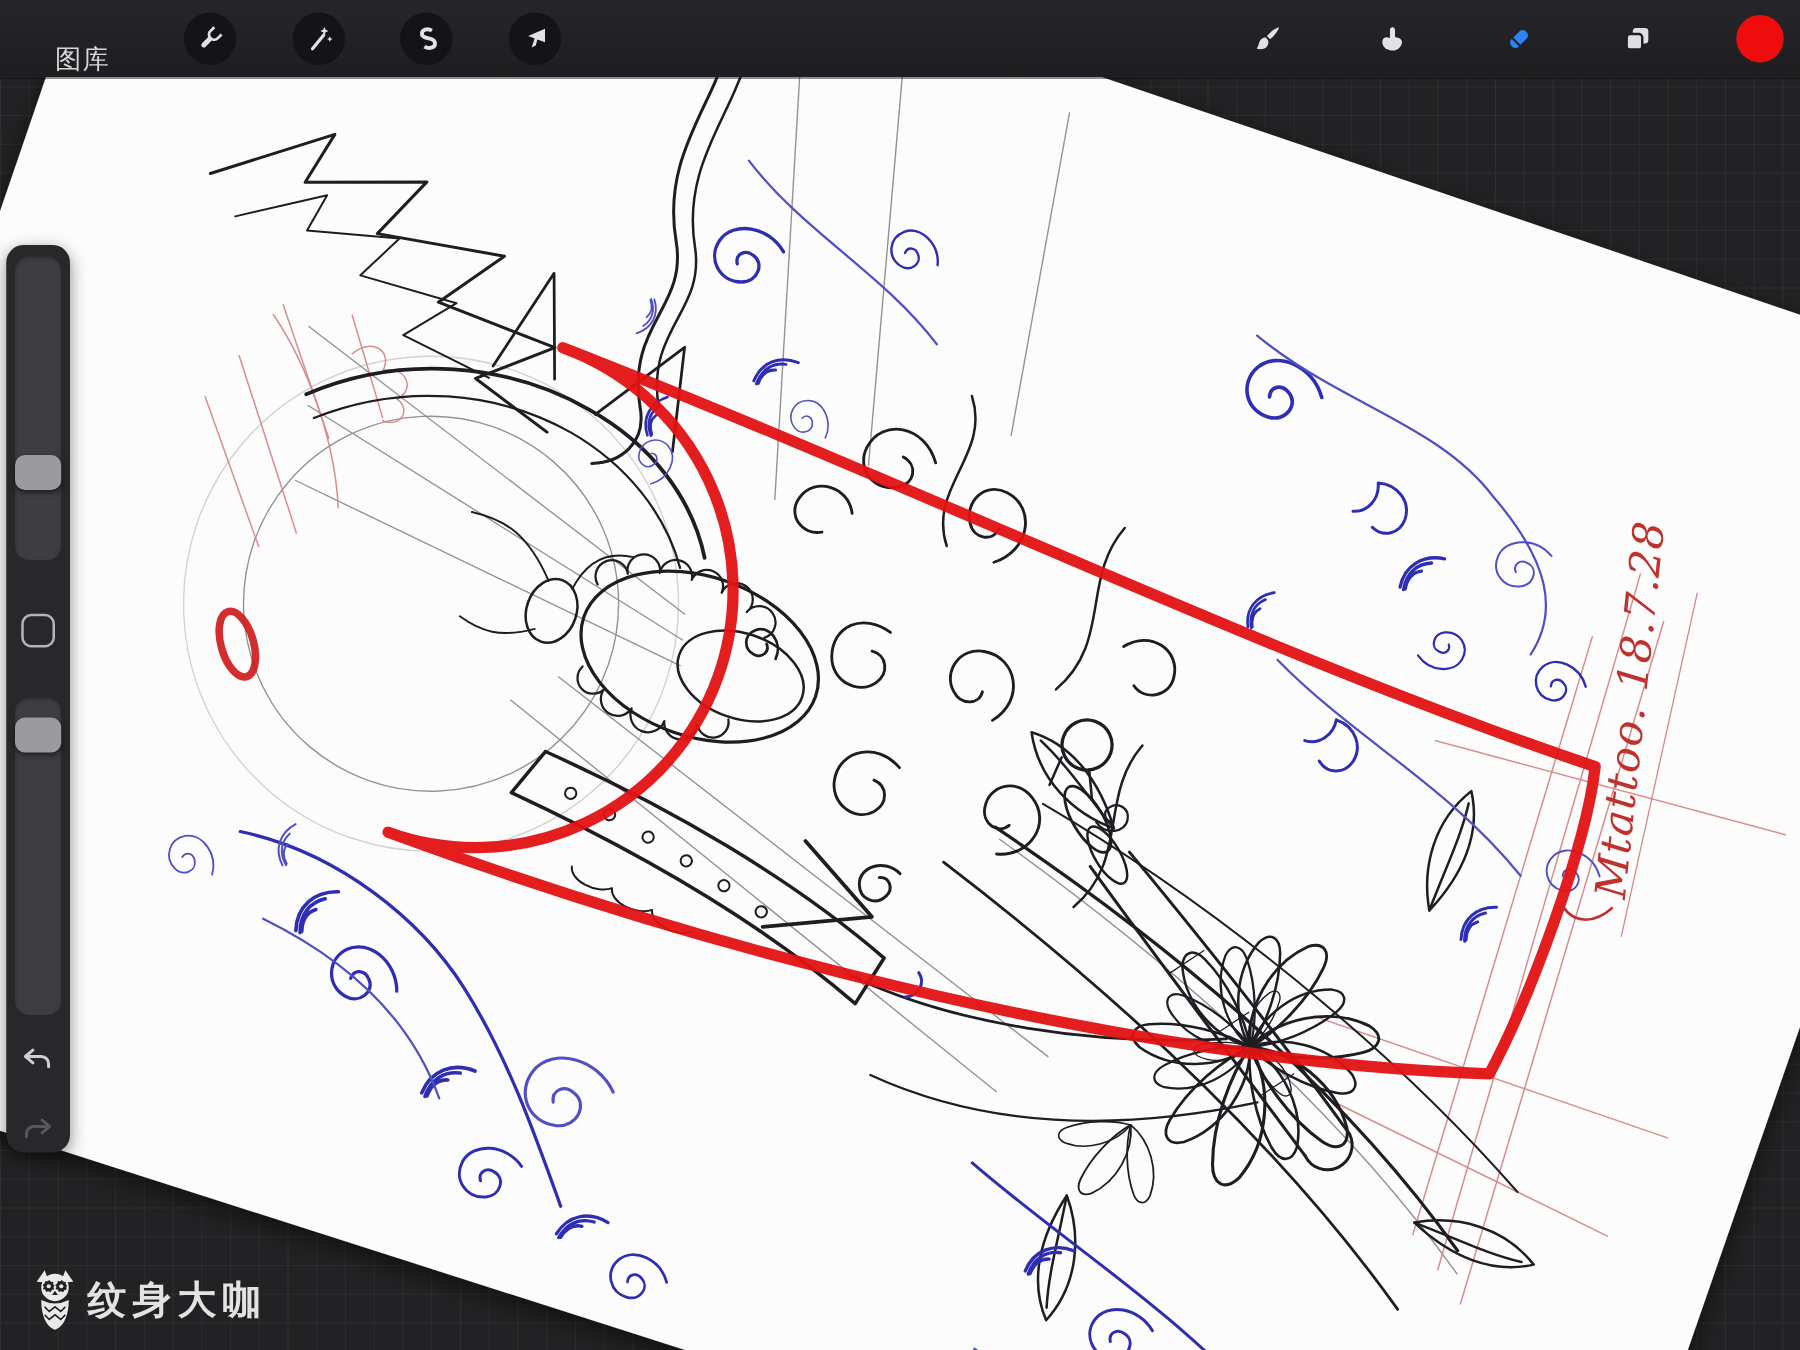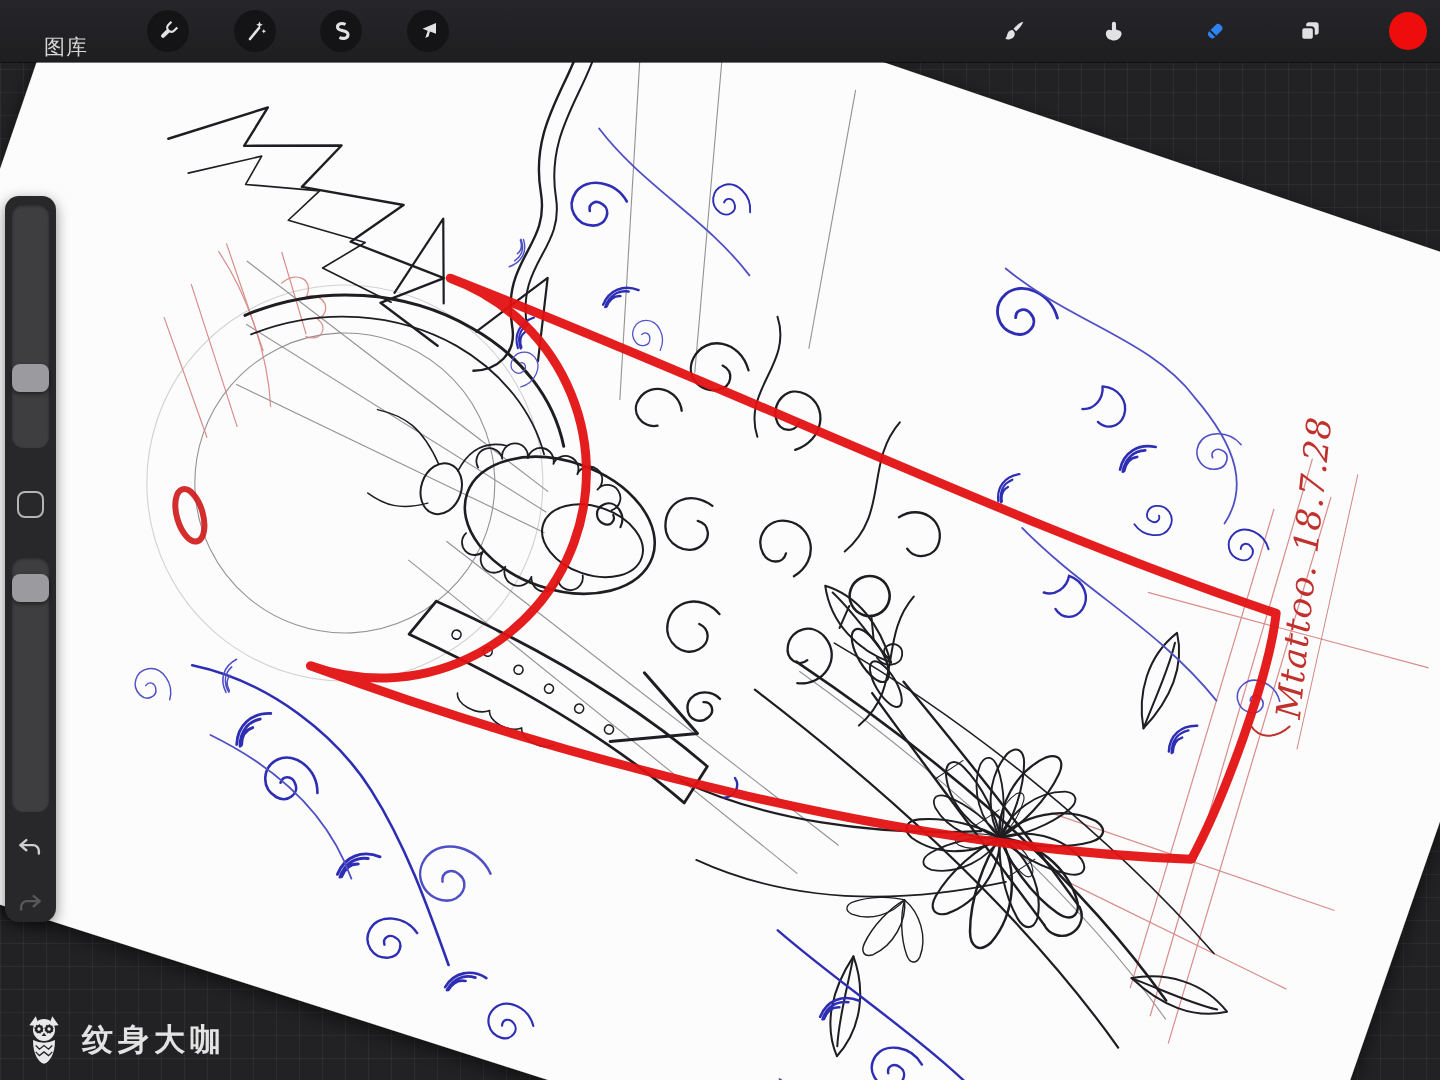--- a/index.html
+++ b/index.html
@@ -30,21 +30,21 @@
   .track.size{top:9px;height:243px;}
   .track.opacity{top:362px;height:254px;}
   .handle{position:absolute;left:0px;width:37px;height:28px;border-radius:8px;background:#9a9a9f;
           box-shadow:0 2px 4px rgba(0,0,0,.5);}
   .modify{position:absolute;left:12px;top:295px;width:23px;height:23px;border-radius:8px;
           border:2px solid #b4b4b8;background:transparent;}
   .histbtn{position:absolute;left:10px;width:40px;height:40px;display:flex;align-items:center;justify-content:center;z-index:25;}
   .undo{top:827px;}
   .redo{top:883px;}
   
-  .watermark{position:absolute;left:22px;top:1014px;display:flex;align-items:center;gap:16px;z-index:20;}
+  .watermark{position:absolute;left:22px;top:1014px;display:flex;align-items:center;gap:4px;z-index:20;}
   .brand{color:#e3e3e4;font-size:31px;font-weight:bold;letter-spacing:5px;}
 </style>
 </head>
 <body>
 
 <div id="app">
 
   <svg id="art" width="1440" height="1080" viewBox="0 0 1440 1080">
     <defs>
       <clipPath id="paperClip">

